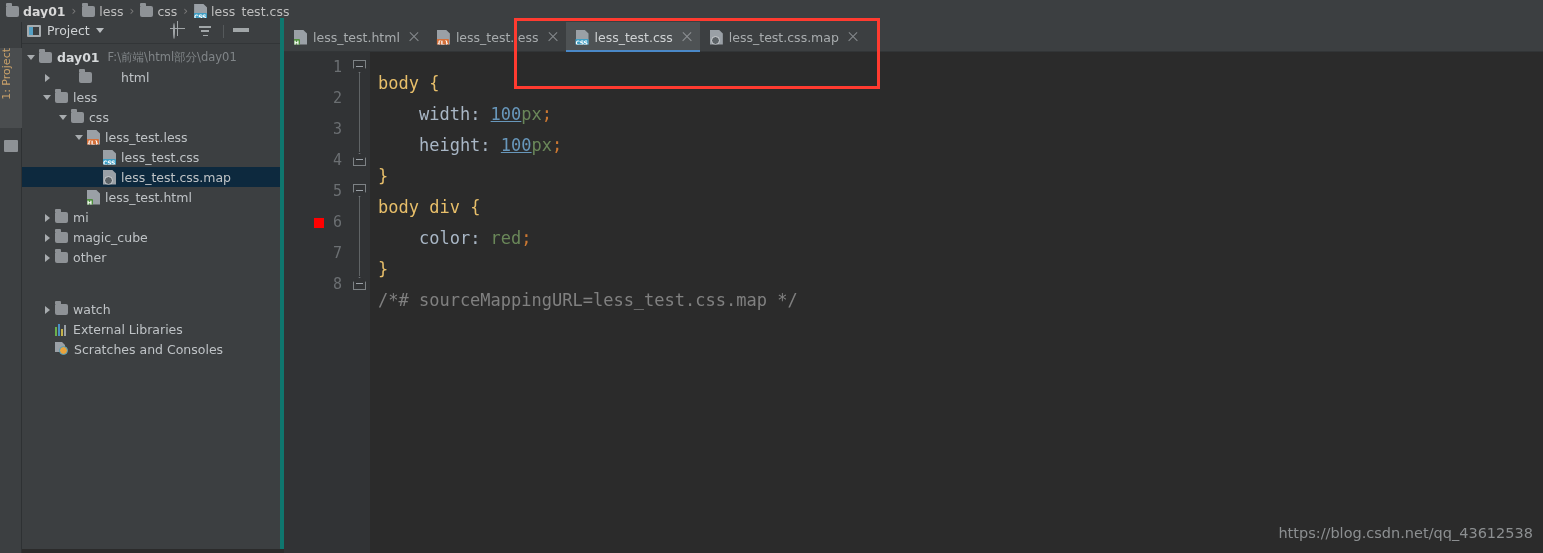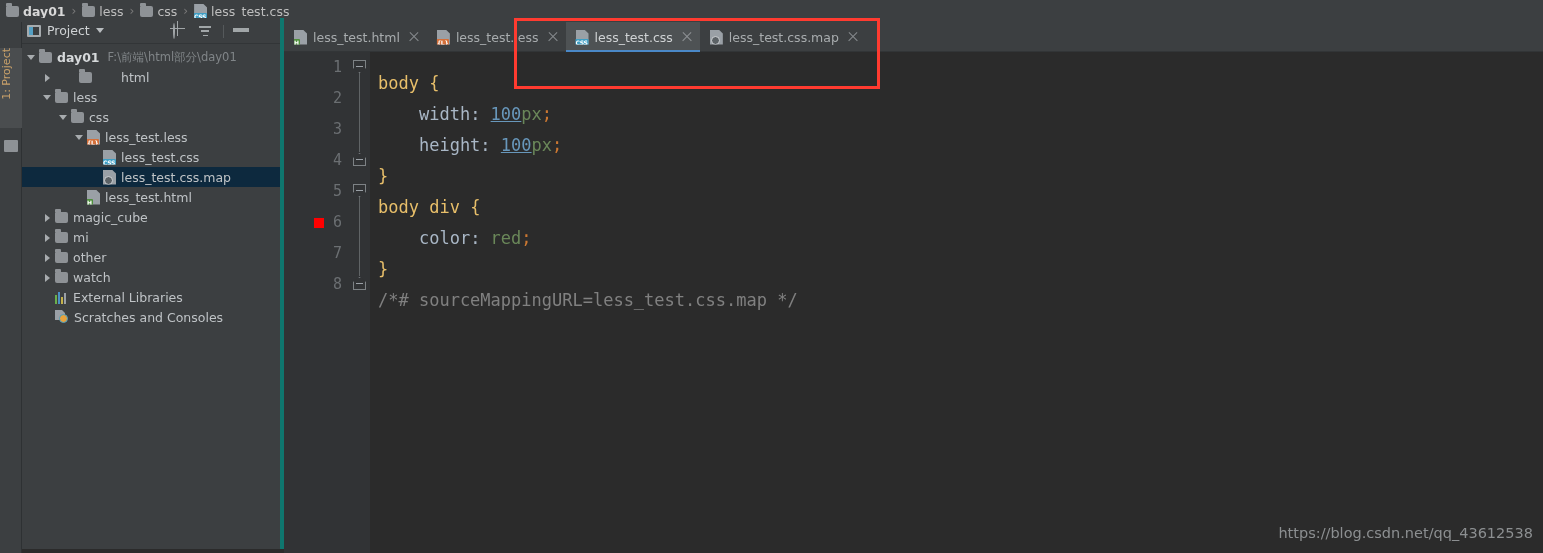--- a/index.html
+++ b/index.html
@@ -406,33 +406,33 @@
         <div class="tree-row" style="padding-left: 52px;">
           <span class="arrow"></span>
           <span class="ico-file">
             <span class="badge badge-html">H</span>
           </span>
           <span class="tree-label">less_test.html</span>
         </div>
         <div class="tree-row" style="padding-left: 20px;">
           <span class="arrow right"></span>
           <span class="ico-folder"></span>
-          <span class="tree-label">magic_cube</span>
+          <span class="tree-label">mi</span>
         </div>
         <div class="tree-row" style="padding-left: 20px;">
           <span class="arrow right"></span>
           <span class="ico-folder"></span>
-          <span class="tree-label">mi</span>
+          <span class="tree-label">magic_cube</span>
         </div>
         <div class="tree-row" style="padding-left: 20px;">
           <span class="arrow right"></span>
           <span class="ico-folder"></span>
           <span class="tree-label">other</span>
         </div>
-        <div class="tree-row" style="padding-left: 20px;">
+        <div class="tree-row" style="padding-left: 20px; margin-top: 32px;">
           <span class="arrow right"></span>
           <span class="ico-folder"></span>
           <span class="tree-label">watch</span>
         </div>
         <div class="tree-row" style="padding-left: 20px;">
           <span class="arrow"></span>
           <span class="ico-extlib">
             <i></i>
             <i></i>
             <i></i>

